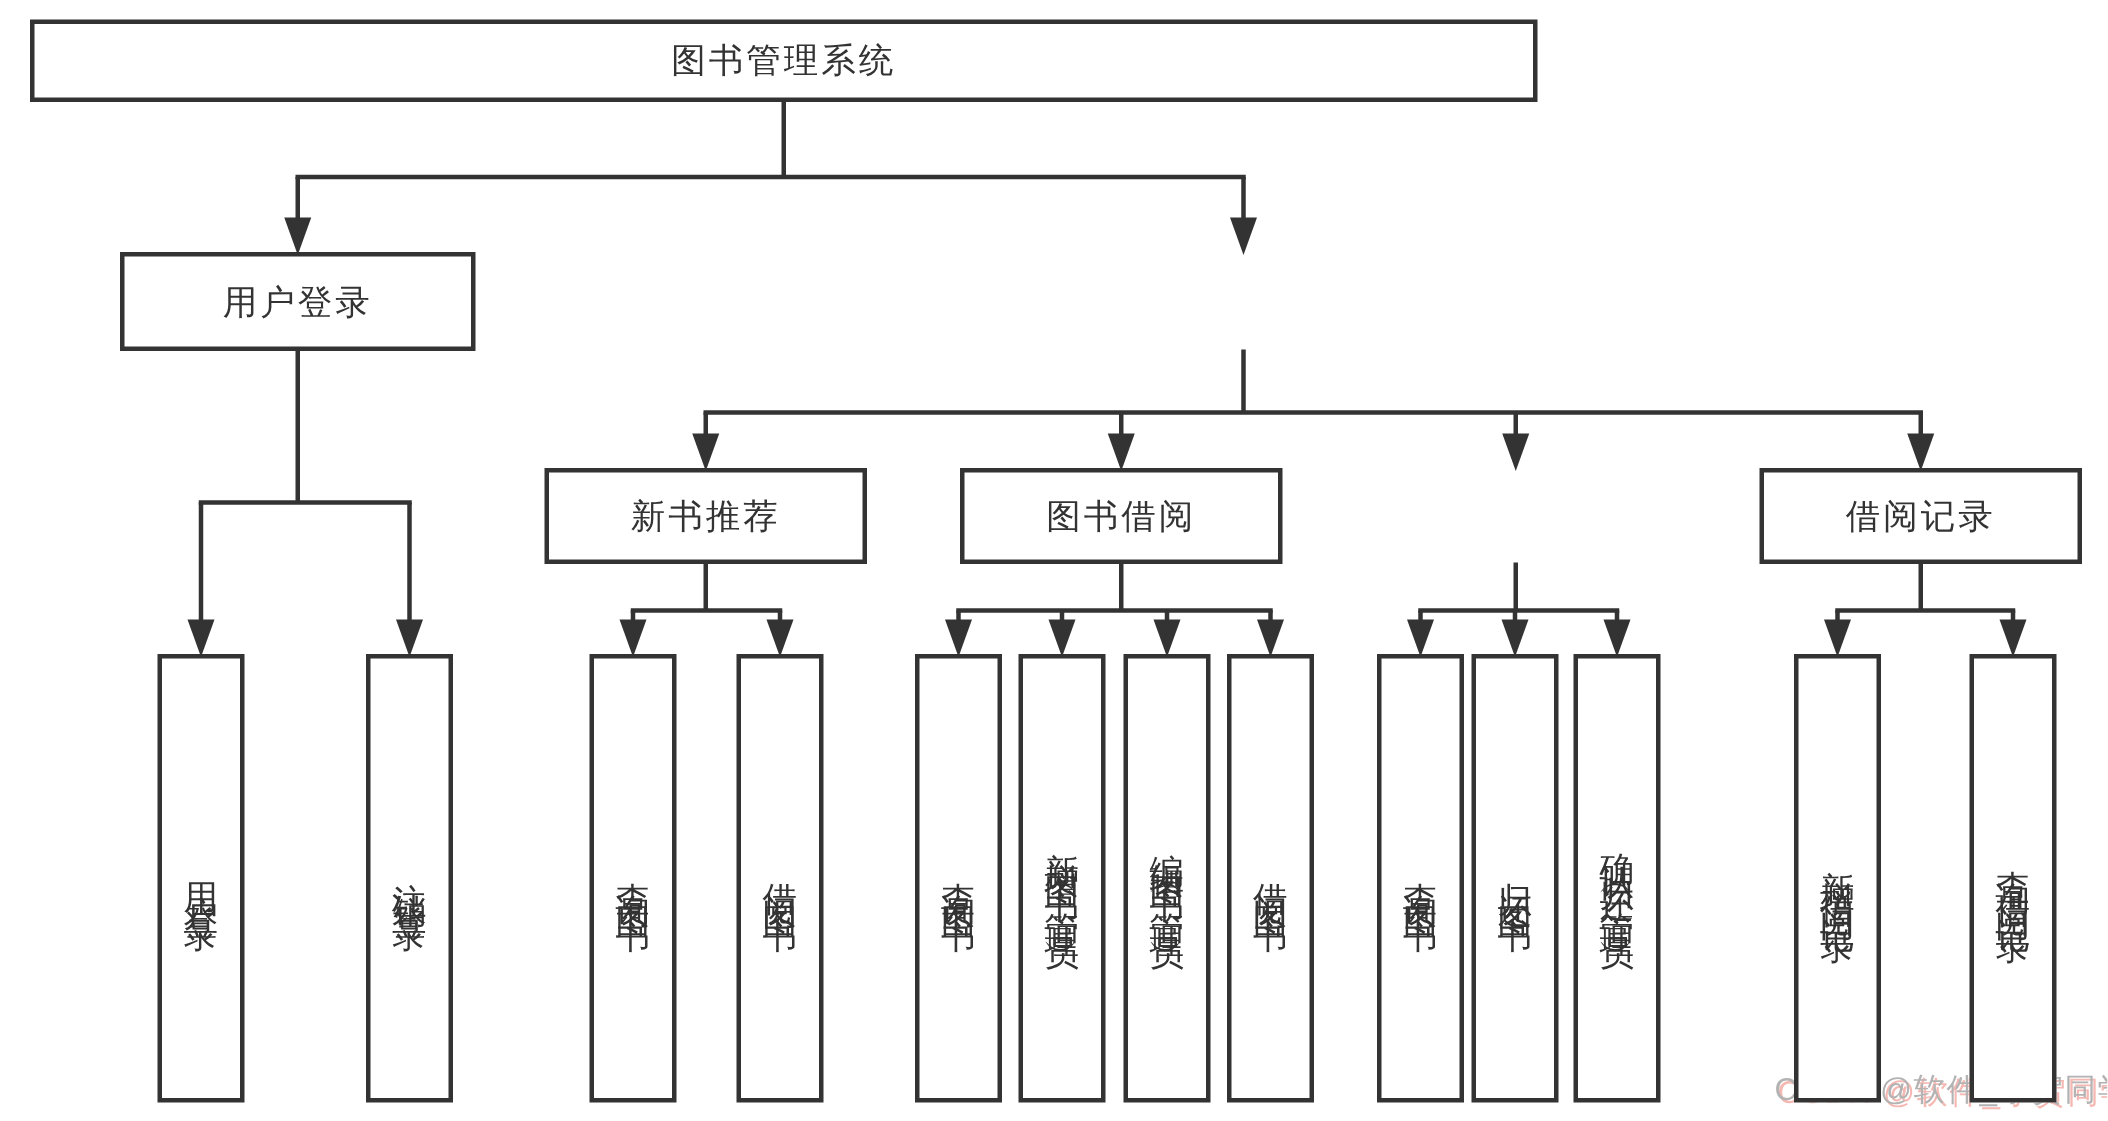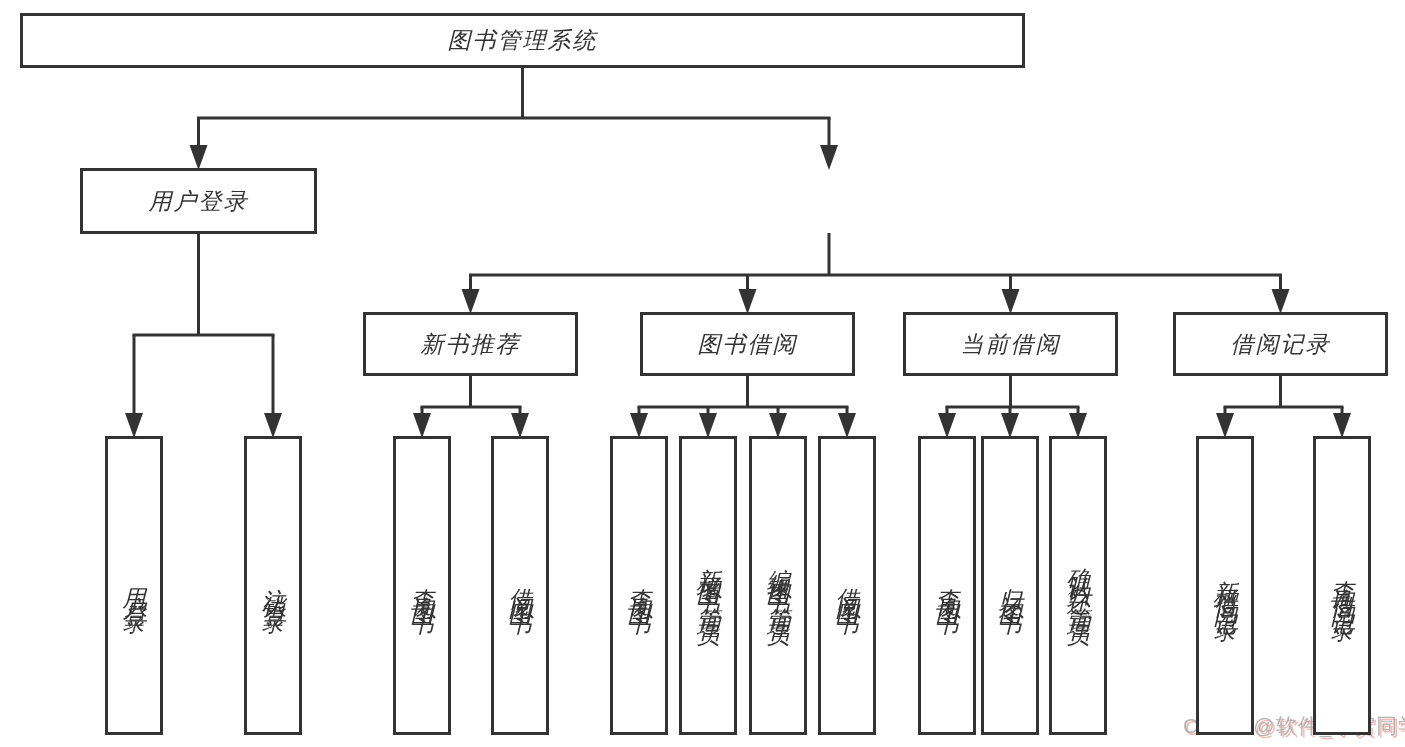--- a/index.html
+++ b/index.html
@@ -31,21 +31,20 @@
     align-items: center;
     justify-content: center;
     color: #333333;
     font-size: 23px;
     line-height: 1.25;
     text-align: center;
   }
   .node .label {
     letter-spacing: 2px;
     white-space: nowrap;
-    font-style: italic;
   }
   .node.vertical .label {
     writing-mode: vertical-rl;
     text-orientation: mixed;
     letter-spacing: 8px;
     white-space: nowrap;
   }
   #watermark {
     position: absolute;
     left: 1183px;
@@ -122,23 +121,20 @@
     </div>
     <div class="node" style="left: 80px; top: 168px; width: 237px; height: 66px;">
       <span class="label">用户登录</span>
     </div>
     <div class="node" style="left: 363px; top: 312px; width: 215px; height: 64px;">
       <span class="label">新书推荐</span>
     </div>
     <div class="node" style="left: 640px; top: 312px; width: 215px; height: 64px;">
       <span class="label">图书借阅</span>
     </div>
-    <div class="node" style="left: 903px; top: 312px; width: 215px; height: 64px;">
-      <span class="label">当前借阅</span>
-    </div>
     <div class="node" style="left: 1173px; top: 312px; width: 215px; height: 64px;">
       <span class="label">借阅记录</span>
     </div>
     <div class="node vertical" style="left: 105px; top: 436px; width: 58px; height: 299px;">
       <span class="label">用户登录</span>
     </div>
     <div class="node vertical" style="left: 244px; top: 436px; width: 58px; height: 299px;">
       <span class="label">注销登录</span>
     </div>
     <div class="node vertical" style="left: 393px; top: 436px; width: 58px; height: 299px;">

